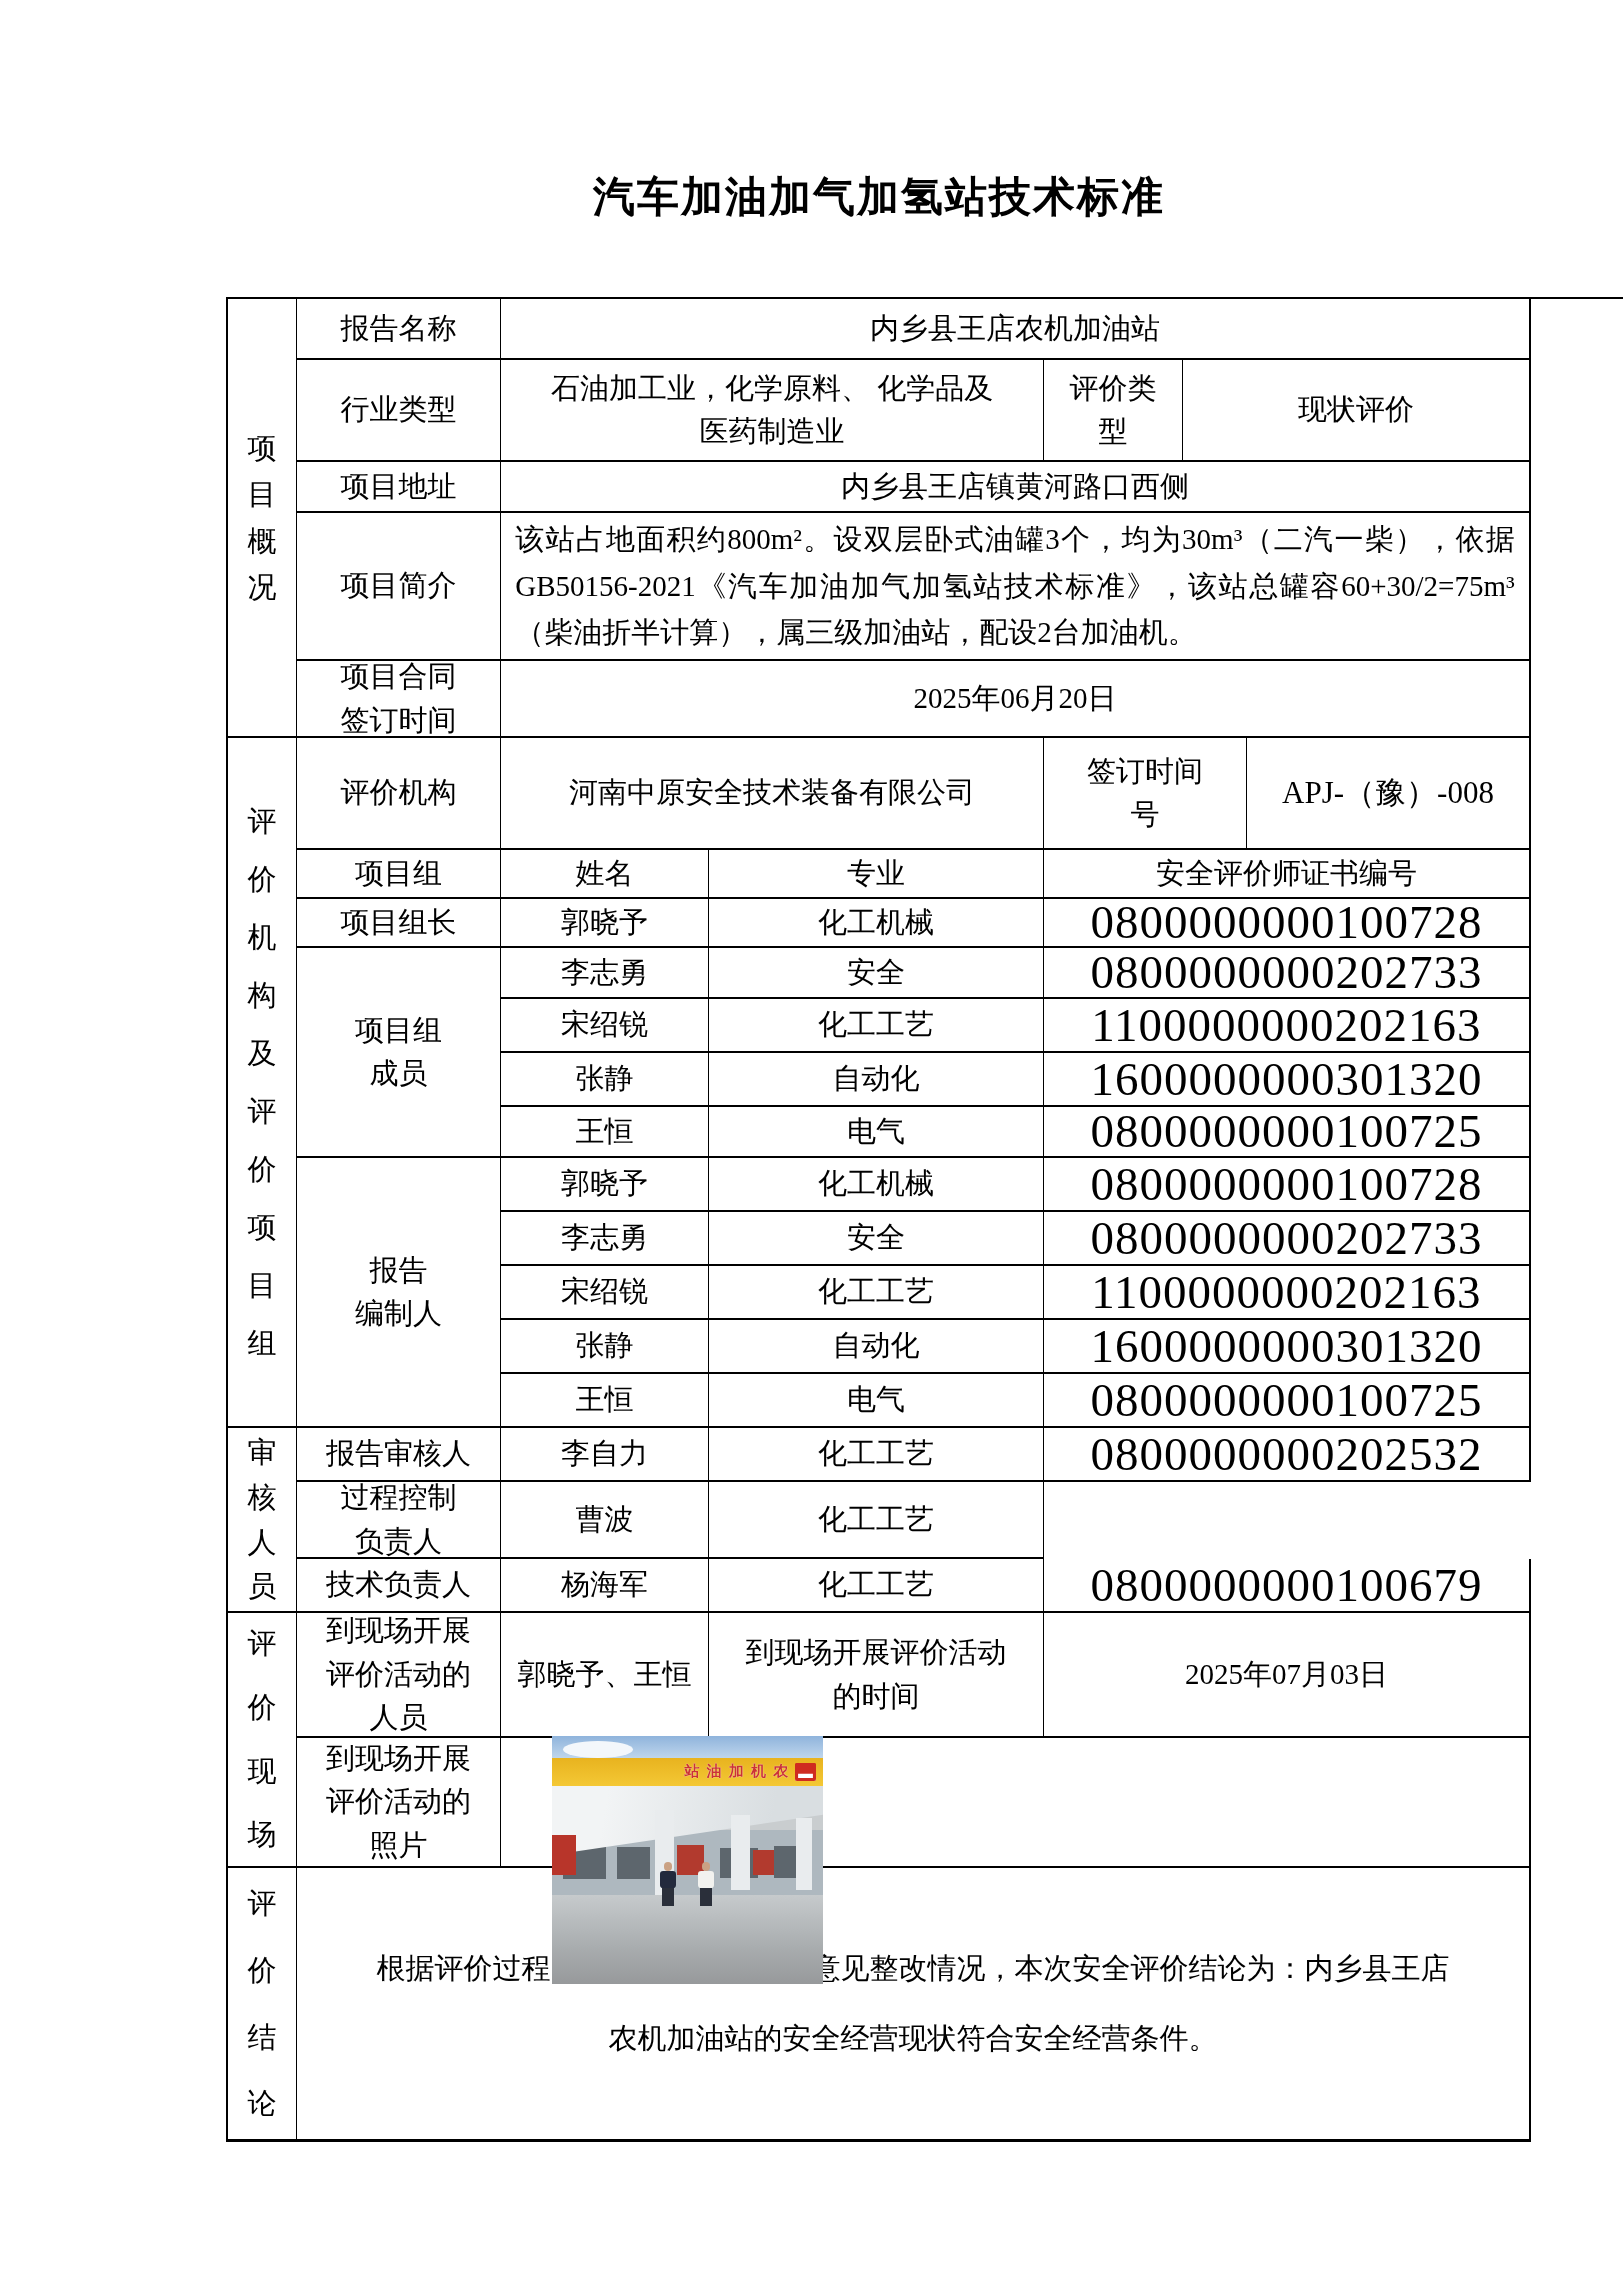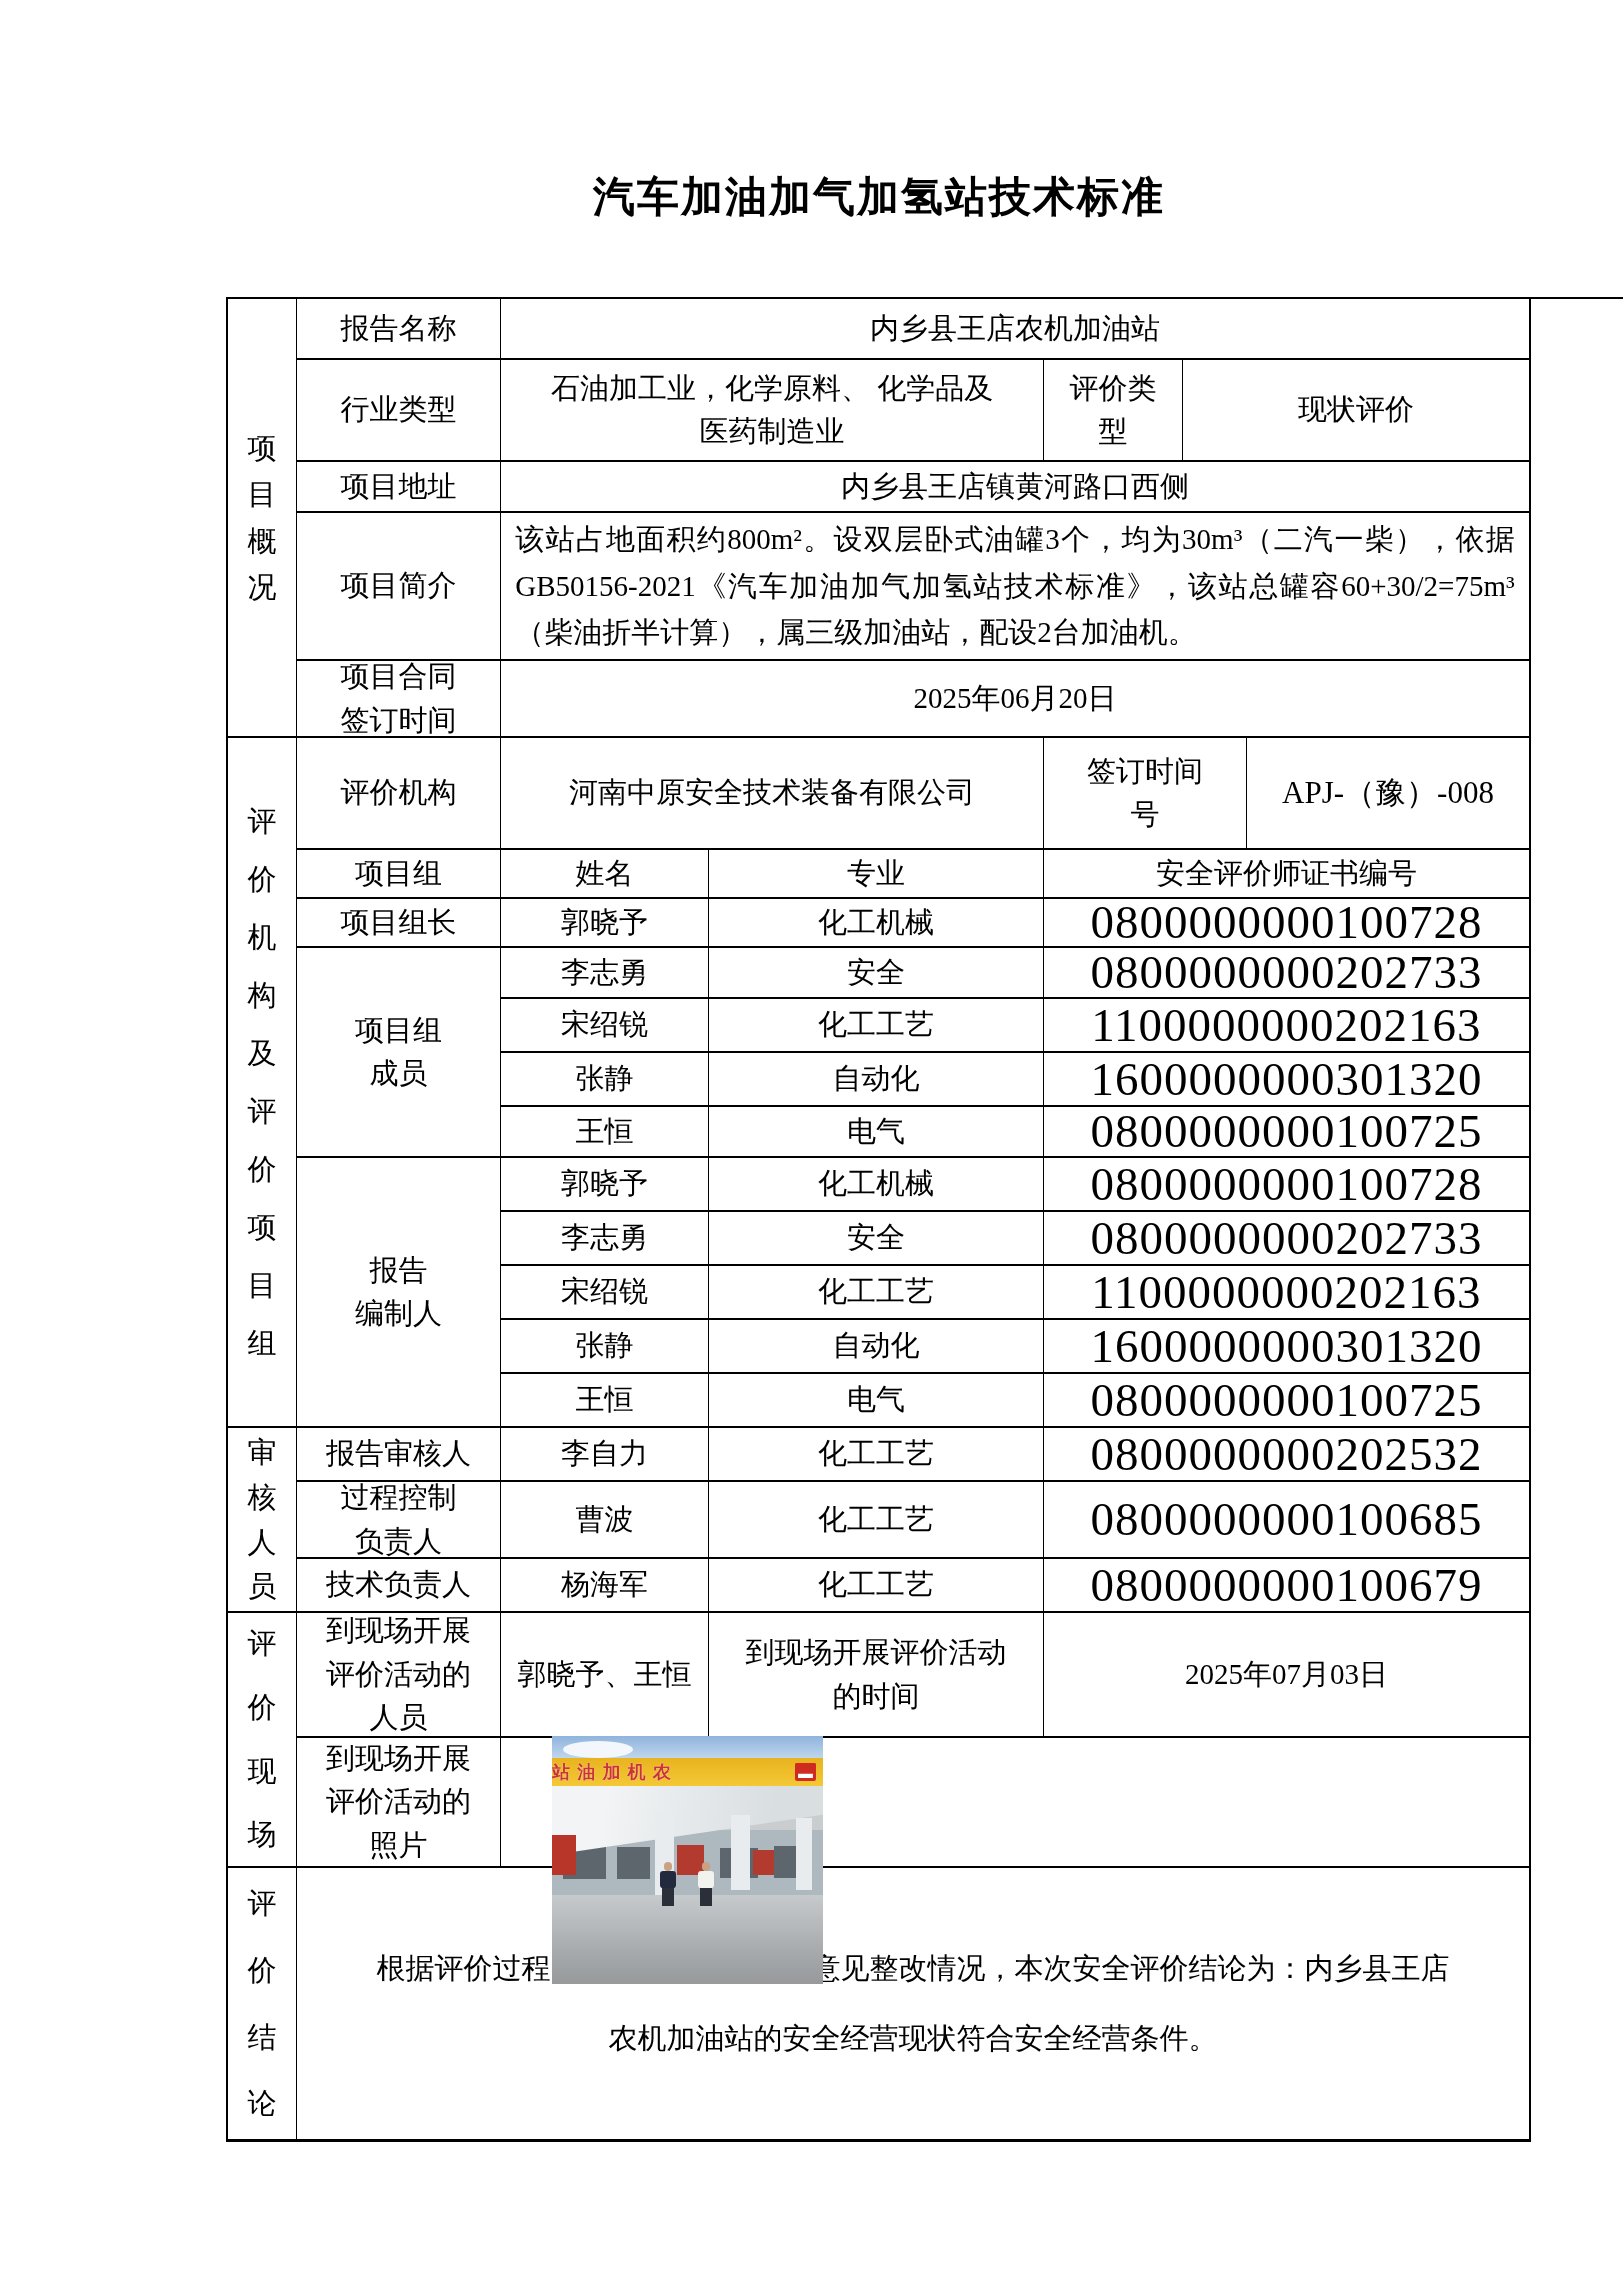--- a/index.html
+++ b/index.html
@@ -43,21 +43,21 @@
   
   .photo{
     position:absolute;left:324px;top:1437px;width:271px;height:248px;
     z-index:6;overflow:hidden;background:#c9cdcf;
   }
   .ph-sky{position:absolute;left:0;top:0;width:100%;height:11%;
     background:linear-gradient(180deg,#8fb4dc 0%,#c9ddf0 100%);}
   .ph-cloud{position:absolute;left:4%;top:2%;width:26%;height:7%;border-radius:50%;background:#f3f7fb;}
   .ph-fascia{position:absolute;left:0;top:9%;width:100%;height:11%;
     background:linear-gradient(180deg,#e8b31f,#f4c835);display:flex;align-items:center;}
-  .ph-sign{flex:1;text-align:left;font-size:18px;font-weight:bold;color:#c33;
+  .ph-sign{flex:1;text-align:right;font-size:15px;font-weight:bold;color:#c33;
     letter-spacing:7.2px;text-shadow:0 0 1px #fff;white-space:nowrap;overflow:hidden;}
   .ph-logo{width:20.4px;height:17.4px;background:#cf2b20;margin-right:7.2px;border-radius:2px;
     box-shadow:inset 0 0 0 3.1px #cf2b20, inset 0 -7.2px 0 #fff;}
   .ph-canopy{position:absolute;left:0;top:20%;width:100%;height:28%;
     background:linear-gradient(100deg,#f2f4f5 20%,#d9dee1 80%);
     clip-path:polygon(0 0,100% 0,100% 42%,0 100%);}
   .ph-bg{position:absolute;left:0;top:38%;width:100%;height:26%;background:#aeb8bf;}
   .ph-shop{position:absolute;background:#5d666d;}
   .ph-banner{position:absolute;background:#b23a2e;}
   .ph-pillar{position:absolute;background:#e9ecee;width:7%;top:30%;height:34%;}
@@ -176,21 +176,20 @@
 
   <div class="c lbl" style="grid-area:18/2/19/3">报告审核人</div>
   <div class="c" style="grid-area:18/3/19/4">李自力</div>
   <div class="c" style="grid-area:18/4/19/5">化工工艺</div>
   <div class="c num edge-r" style="grid-area:18/5/19/8">0800000000202532</div>
 
   <div class="c lbl" style="grid-area:19/2/20/3">过程控制
 负责人</div>
   <div class="c" style="grid-area:19/3/20/4">曹波</div>
   <div class="c" style="grid-area:19/4/20/5">化工工艺</div>
-  <div class="c num edge-r" style="grid-area:19/5/20/8">0800000000100685</div>
 
   <div class="c lbl" style="grid-area:20/2/21/3">技术负责人</div>
   <div class="c" style="grid-area:20/3/21/4">杨海军</div>
   <div class="c" style="grid-area:20/4/21/5">化工工艺</div>
   <div class="c num edge-r" style="grid-area:20/5/21/8">0800000000100679</div>
 
   <div class="c lbl" style="grid-area:21/2/22/3">到现场开展
 评价活动的
 人员</div>
   <div class="c" style="grid-area:21/3/22/4">郭晓予、王恒</div>

